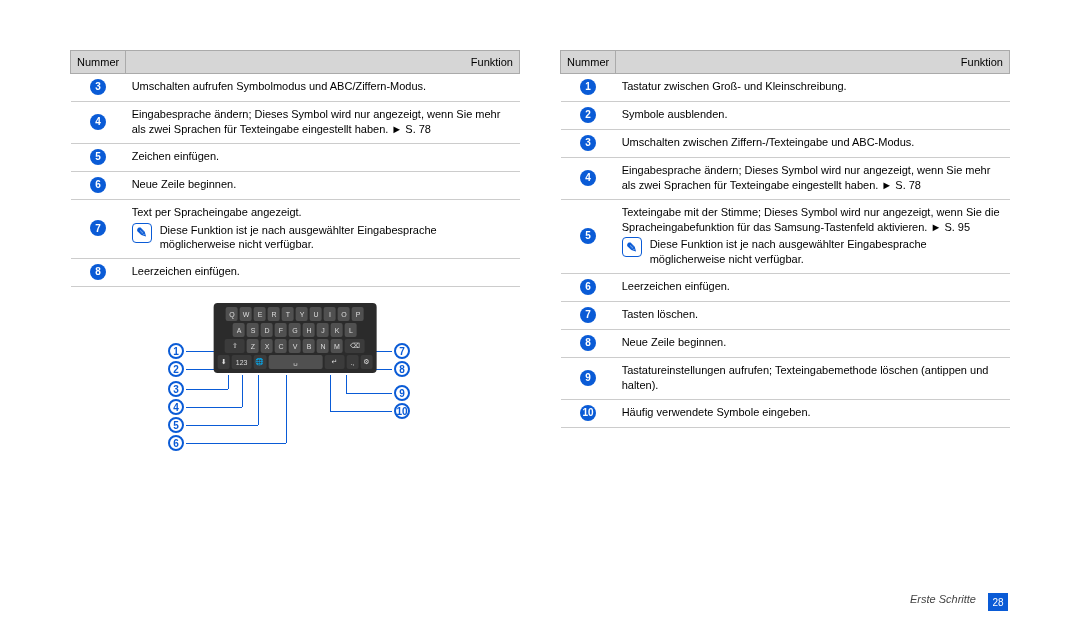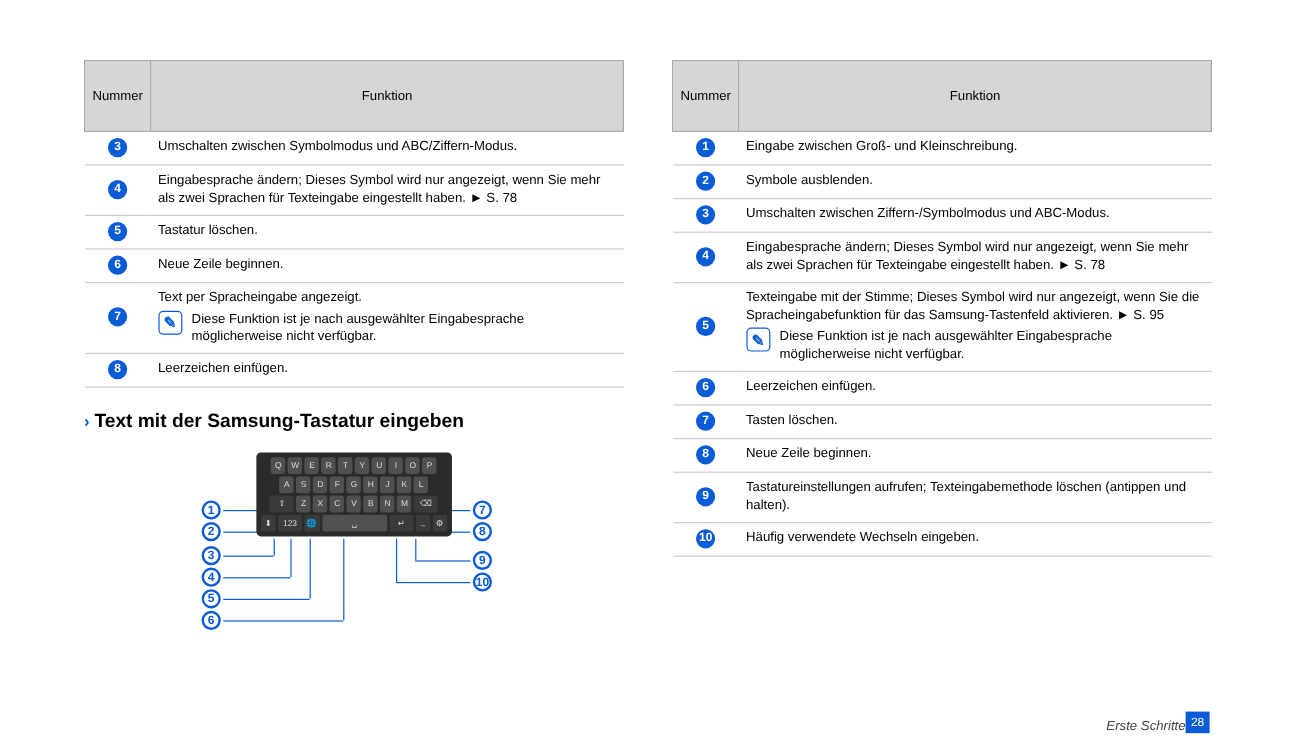--- a/index.html
+++ b/index.html
@@ -17,23 +17,23 @@
     padding: 50px 70px 40px 70px;
   }
   .col { flex: 1; }
   table {
     width: 100%;
     border-collapse: collapse;
     font-size: 11px;
   }
   thead tr { background: #d6d6d6; }
   th {
-    text-align: center;
+    text-align: right;
     font-weight: normal;
-    padding: 23px 6px;
+    padding: 5px 6px;
     border: 1px solid #aaa;
   }
   th:first-child { width: 55px; }
   td {
     padding: 5px 6px 6px 6px;
     border-bottom: 1px solid #ccc;
     vertical-align: top;
     line-height: 1.35;
   }
   td.num { text-align: center; vertical-align: middle; }
@@ -119,22 +119,22 @@
     position: absolute;
     border-color: #0a5bd6;
     z-index: 1;
   }
   .footer {
     position: absolute;
     bottom: 18px;
     right: 72px;
     font-size: 11px;
     display: flex;
-    align-items: flex-end;
-    gap: 0;
+    align-items: flex-start;
+    gap: 12px;
     margin-left: 44px;
   }
   .footer .pno {
     background: #0a5bd6;
     color: #fff;
     width: 20px;
     height: 18px;
     display: flex;
     align-items: center;
     justify-content: center;
@@ -152,33 +152,33 @@
       <thead>
         <tr>
           <th>Nummer</th>
           <th>Funktion</th>
         </tr>
       </thead>
       <tbody id="left-tbody">
           <tr>
             <td class="num"><span class="circ">3</span></td>
             <td>
-              <div>Umschalten zwischen Symbolmodus und ABC/Ziffern-Modus.</div>
+              <div>Umschalten aufrufen Symbolmodus und ABC/Ziffern-Modus.</div>
             </td>
           </tr>
           <tr>
             <td class="num"><span class="circ">4</span></td>
             <td>
               <div>Eingabesprache ändern; Dieses Symbol wird nur angezeigt, wenn Sie mehr als zwei Sprachen für Texteingabe eingestellt haben. ►  S. 78</div>
             </td>
           </tr>
           <tr>
             <td class="num"><span class="circ">5</span></td>
             <td>
-              <div>Tastatur löschen.</div>
+              <div>Zeichen einfügen.</div>
             </td>
           </tr>
           <tr>
             <td class="num"><span class="circ">6</span></td>
             <td>
               <div>Neue Zeile beginnen.</div>
             </td>
           </tr>
           <tr>
             <td class="num"><span class="circ">7</span></td>
@@ -192,23 +192,20 @@
           </tr>
           <tr>
             <td class="num"><span class="circ">8</span></td>
             <td>
               <div>Leerzeichen einfügen.</div>
             </td>
           </tr>
         </tbody>
     </table>
 
-    <h2>
-      <span class="chev">›</span><span>Text mit der Samsung-Tastatur eingeben</span>
-    </h2>
 
     <div class="figwrap">
       <div class="keyboard">
         <div class="krow" id="kr1">
             <div class="key">Q</div>
             <div class="key">W</div>
             <div class="key">E</div>
             <div class="key">R</div>
             <div class="key">T</div>
             <div class="key">Y</div>
@@ -288,33 +285,33 @@
       <thead>
         <tr>
           <th>Nummer</th>
           <th>Funktion</th>
         </tr>
       </thead>
       <tbody id="right-tbody">
           <tr>
             <td class="num"><span class="circ">1</span></td>
             <td>
-              <div>Eingabe zwischen Groß- und Kleinschreibung.</div>
+              <div>Tastatur zwischen Groß- und Kleinschreibung.</div>
             </td>
           </tr>
           <tr>
             <td class="num"><span class="circ">2</span></td>
             <td>
               <div>Symbole ausblenden.</div>
             </td>
           </tr>
           <tr>
             <td class="num"><span class="circ">3</span></td>
             <td>
-              <div>Umschalten zwischen Ziffern-/Symbolmodus und ABC-Modus.</div>
+              <div>Umschalten zwischen Ziffern-/Texteingabe und ABC-Modus.</div>
             </td>
           </tr>
           <tr>
             <td class="num"><span class="circ">4</span></td>
             <td>
               <div>Eingabesprache ändern; Dieses Symbol wird nur angezeigt, wenn Sie mehr als zwei Sprachen für Texteingabe eingestellt haben. ►  S. 78</div>
             </td>
           </tr>
           <tr>
             <td class="num"><span class="circ">5</span></td>
@@ -346,21 +343,21 @@
           </tr>
           <tr>
             <td class="num"><span class="circ">9</span></td>
             <td>
               <div>Tastatureinstellungen aufrufen; Texteingabemethode löschen (antippen und halten).</div>
             </td>
           </tr>
           <tr>
             <td class="num"><span class="circ">10</span></td>
             <td>
-              <div>Häufig verwendete Wechseln eingeben.</div>
+              <div>Häufig verwendete Symbole eingeben.</div>
             </td>
           </tr>
         </tbody>
     </table>
   </div>
 </div>
 
 <div class="footer">
   <span class="sect">Erste Schritte</span>
   <span class="pno">28</span>

